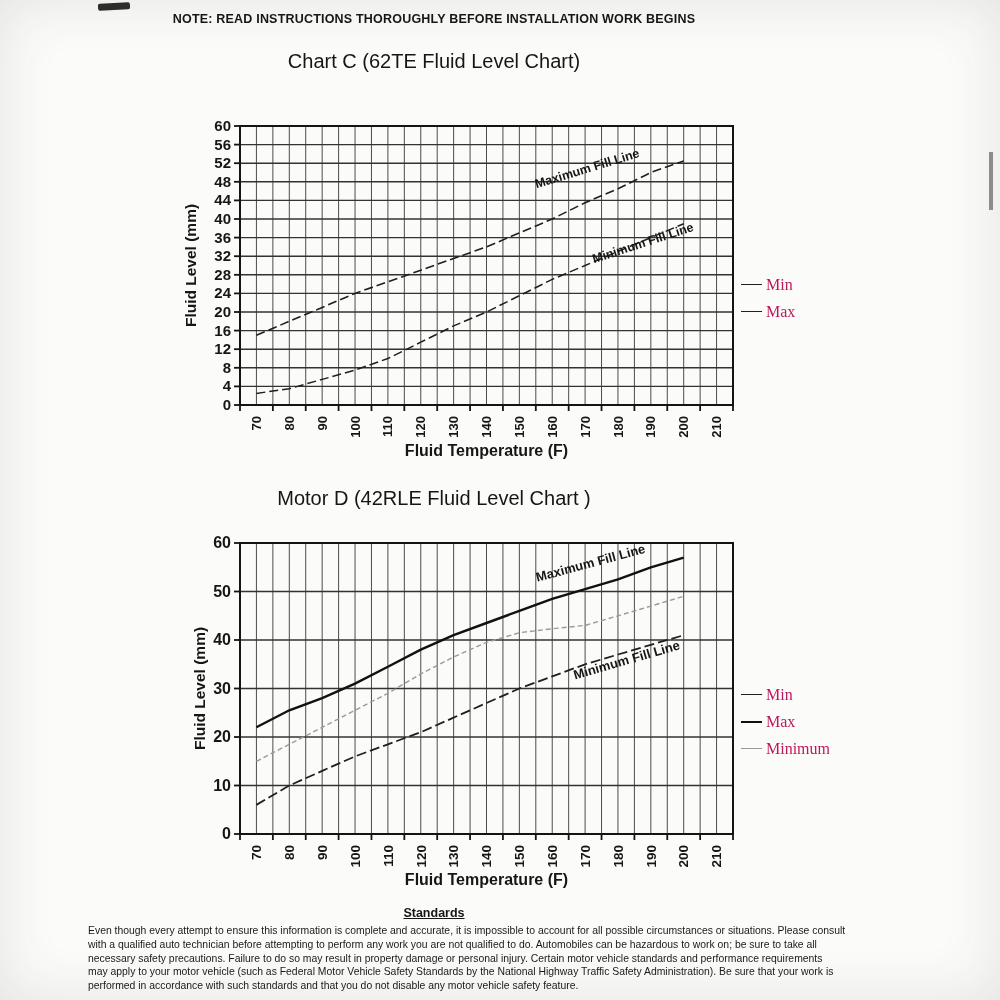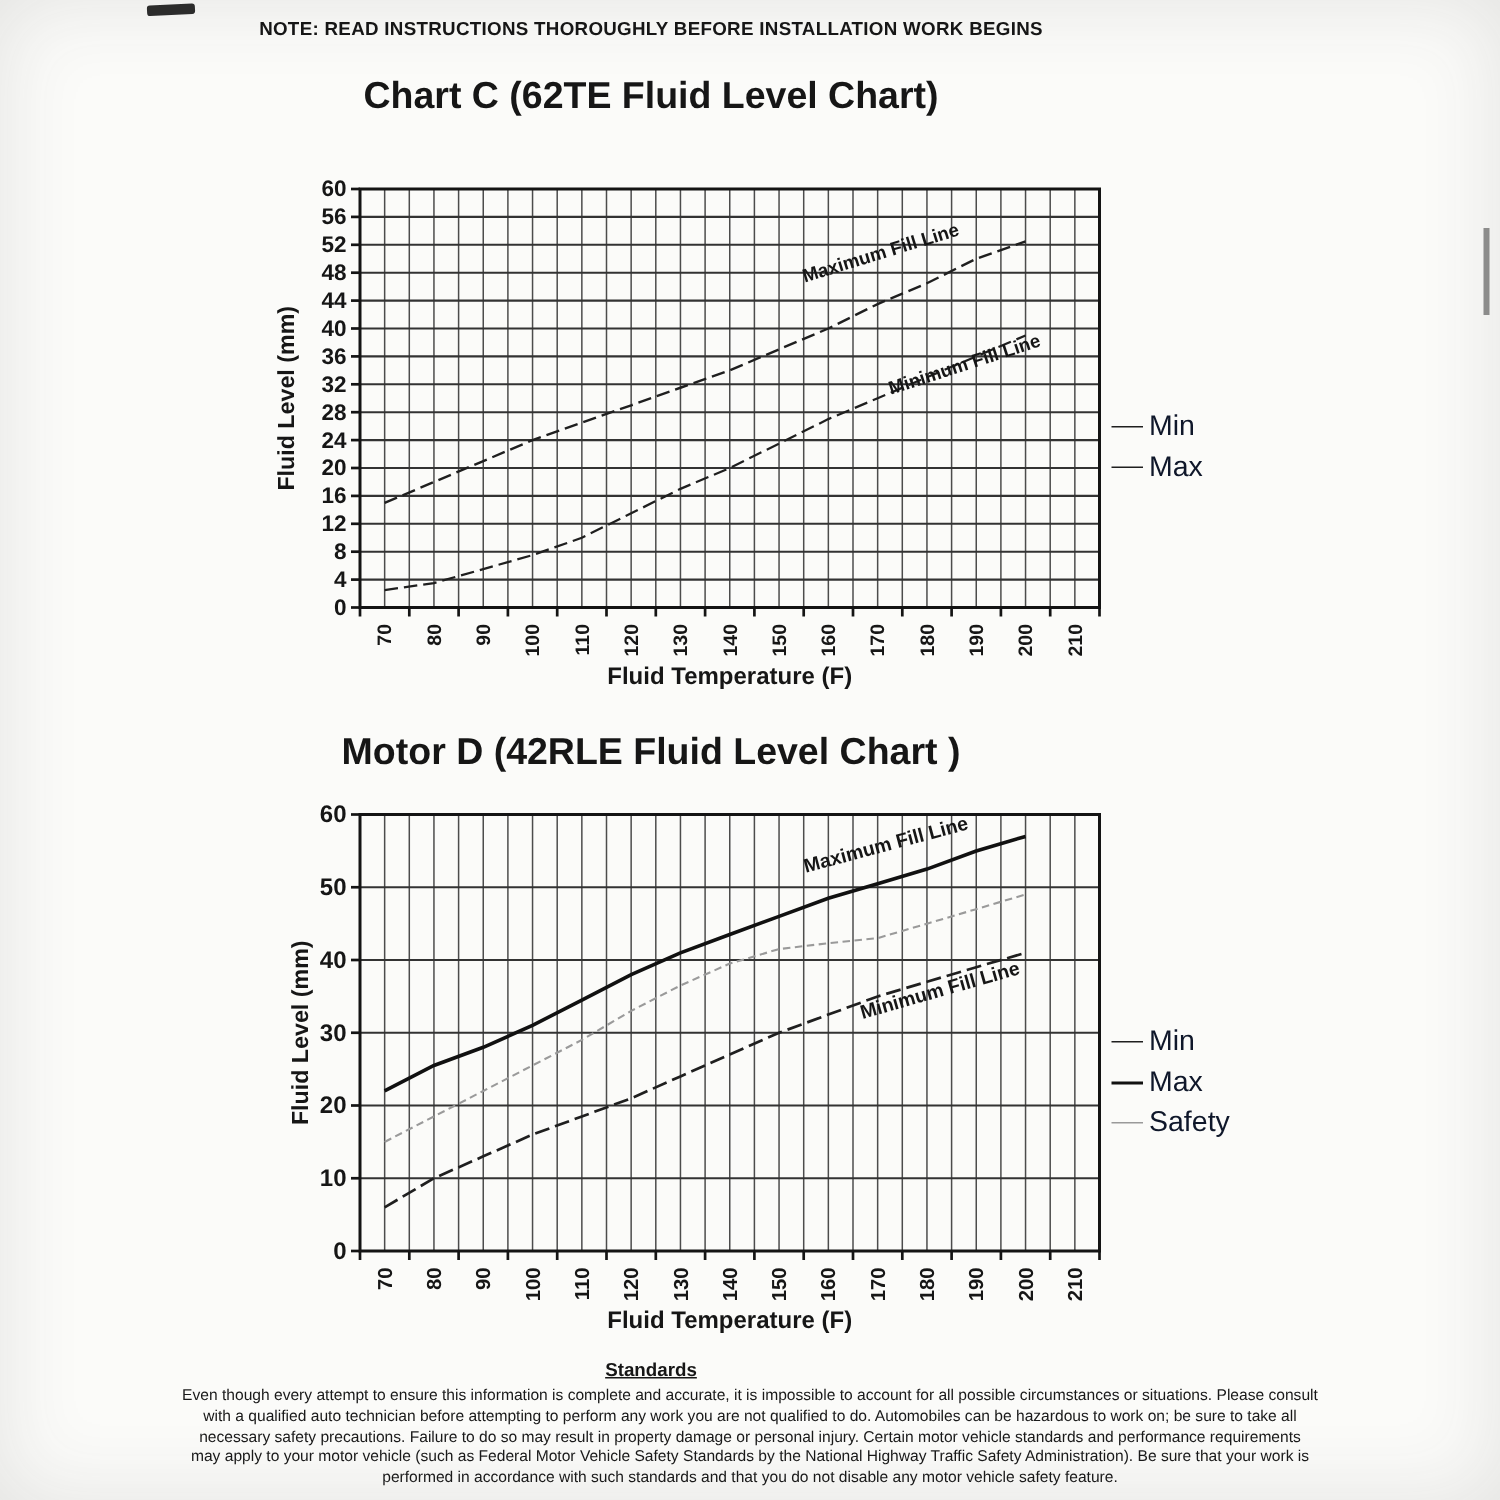--- a/index.html
+++ b/index.html
@@ -5,34 +5,34 @@
   html,body{margin:0;padding:0;}
   body{
     width:1000px;height:1000px;position:relative;overflow:hidden;
     background:#fbfbf9;color:#161616;
     font-family:"Liberation Sans", sans-serif;
   }
   .vignette{position:absolute;left:0;top:0;width:1000px;height:1000px;
     box-shadow:inset 0 0 55px rgba(60,60,55,.12);pointer-events:none;}
   .centered{position:absolute;left:0;width:868px;text-align:center;}
   .note{top:12px;font-size:12.5px;font-weight:bold;letter-spacing:.2px;}
-  .chart-title{font-size:25px;font-weight:bold;}
+  .chart-title{font-size:20px;font-weight:normal;}
   #chartC-title{top:50px;}
   #chartD-title{top:487px;}
   .chart{position:absolute;left:0;width:1000px;}
   #chartC{top:90px;height:382px;}
   #chartD{top:520px;height:392px;}
   .legend{position:absolute;}
   #legendC{left:741px;top:271px;}
   #legendD{left:741px;top:681px;}
   .legend-row{display:flex;align-items:center;height:27px;}
   .legend-line{display:inline-block;width:21px;margin-right:4px;}
-  .legend-label{font-size:19px;color:#0f172a;}
+  .legend-label{font-size:16px;color:#be185d;font-family:Liberation Serif, serif;}
   .disclaimer-title{top:906px;font-size:12.5px;font-weight:bold;text-decoration:underline;}
-  .disclaimer-body{position:absolute;top:924px;left:88px;width:824px;text-align:center;
+  .disclaimer-body{position:absolute;top:924px;left:88px;width:824px;text-align:left;
     font-size:10.4px;line-height:13.8px;white-space:pre-line;color:#191919;}
   .artifact{position:absolute;background:#101010;}
   #artifact-top{left:98px;top:3px;width:32px;height:7px;border-radius:2px;transform:rotate(-3deg);opacity:.88;}
   #artifact-right{left:989px;top:152px;width:4px;height:58px;opacity:.45;}
 </style>
 </head>
 <body>
 
 <div class="vignette"></div>
 <div class="artifact" id="artifact-top"></div>
@@ -285,21 +285,21 @@
     <div class="legend-row">
       <span class="legend-line" style="border-top: 1.8px solid rgb(31, 31, 31);"></span>
       <span class="legend-label">Min</span>
     </div>
     <div class="legend-row">
       <span class="legend-line" style="border-top: 2.4px solid rgb(17, 17, 17);"></span>
       <span class="legend-label">Max</span>
     </div>
     <div class="legend-row">
       <span class="legend-line" style="border-top: 1.5px solid rgb(154, 154, 154);"></span>
-      <span class="legend-label">Safety</span>
+      <span class="legend-label">Minimum</span>
     </div>
   </div>
 
 <div class="centered disclaimer-title">Standards</div>
 <div class="disclaimer-body">Even though every attempt to ensure this information is complete and accurate, it is impossible to account for all possible circumstances or situations.  Please consult
 with a qualified auto technician before attempting to perform any work you are not qualified to do.  Automobiles can be hazardous to work on; be sure to take all
 necessary safety precautions.  Failure to do so may result in property damage or personal injury.  Certain motor vehicle standards and performance requirements
 may apply to your motor vehicle (such as Federal Motor Vehicle Safety Standards by the National Highway Traffic Safety Administration).  Be sure that your work is
 performed in accordance with such standards and that you do not disable any motor vehicle safety feature.</div>
 

